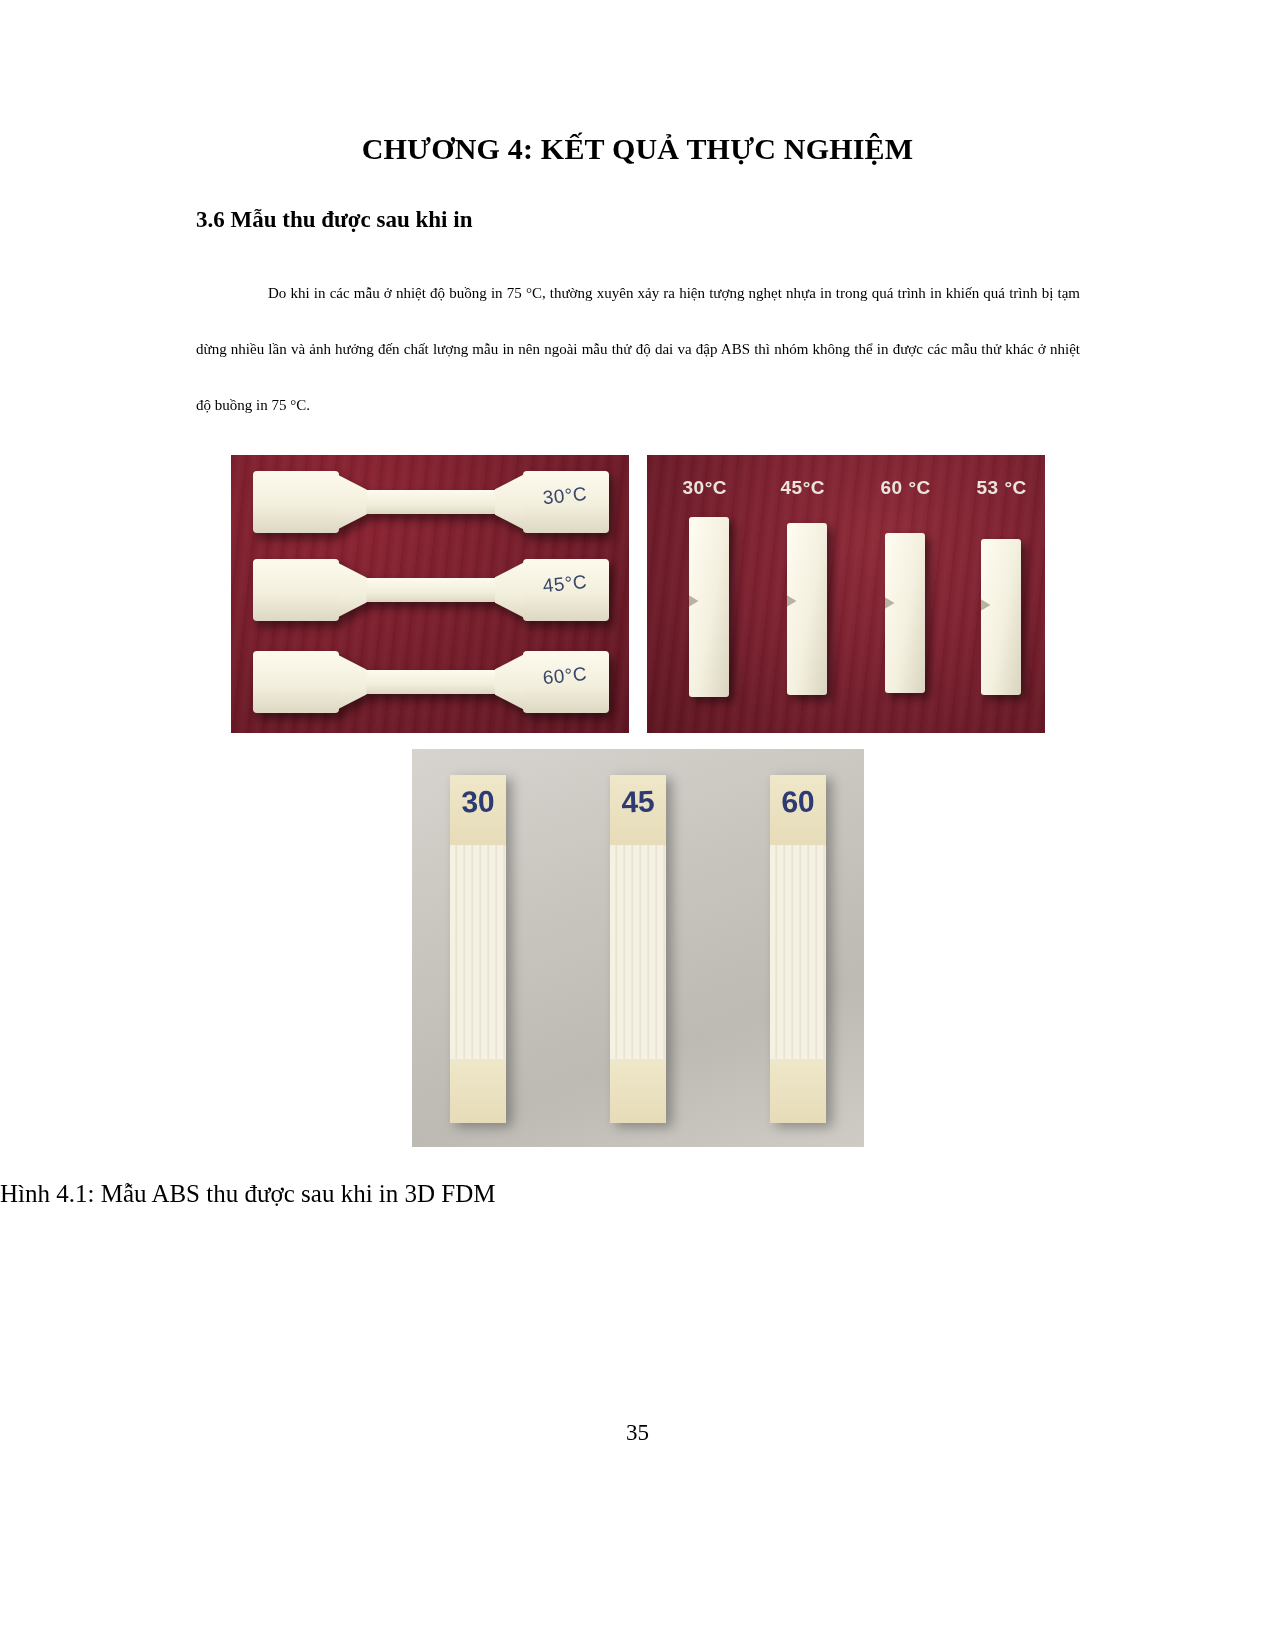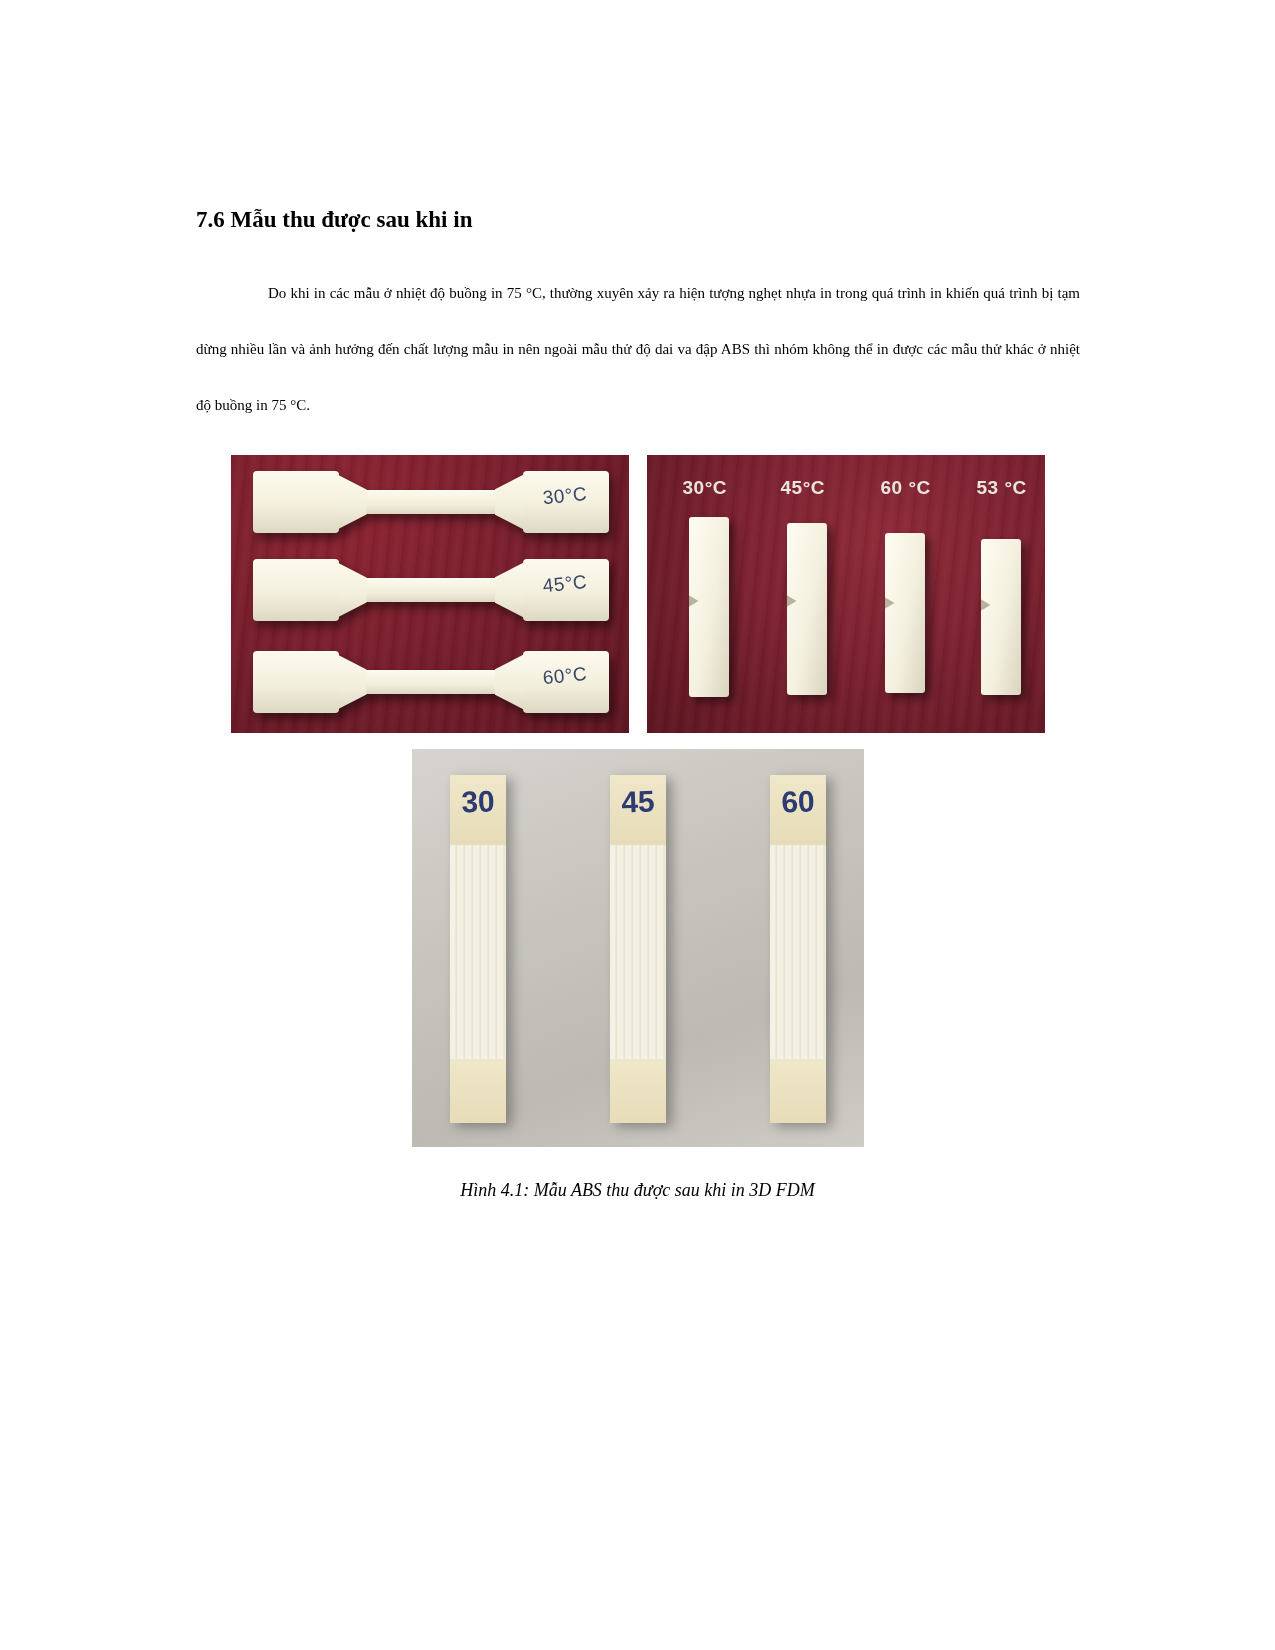--- a/index.html
+++ b/index.html
@@ -192,40 +192,40 @@
     font-size: 30px;
     font-weight: bold;
     color: #2e3a72;
     transform: rotate(-2deg);
   }
   .figure-caption {
     position: absolute;
     top: 1180px;
     left: 0;
     width: 100%;
-    text-align: center;
-    font-size: 18px;
-    font-style: italic;
+    text-align: left;
+    font-size: 25px;
   }
   .page-number {
     position: absolute;
     top: 1420px;
     left: 0;
     width: 100%;
     text-align: center;
     font-size: 23px;
   }
 </style>
 </head>
 <body>
 
 <div class="page">
 
-
-  <div class="section-heading">7.6 Mẫu thu được sau khi in</div>
+  <div class="chapter-title">CHƯƠNG 4: KẾT QUẢ THỰC NGHIỆM</div>
+
+  <div class="section-heading">3.6 Mẫu thu được sau khi in</div>
 
   <div class="body-text">Do khi in các mẫu ở nhiệt độ buồng in 75 °C, thường xuyên xảy ra hiện tượng nghẹt nhựa in trong quá trình in khiến quá trình bị tạm dừng nhiều lần và ảnh hưởng đến chất lượng mẫu in nên ngoài mẫu thử độ dai va đập ABS thì nhóm không thể in được các mẫu thử khác ở nhiệt độ buồng in 75 °C.</div>
 
   <div class="figure-block">
 
     <div class="photo-row">
 
       <div class="photo photo-tensile">
         <div class="wood-grain"></div>
 
@@ -299,14 +299,15 @@
         <div class="stripes"></div>
         <div class="cap bottom"></div>
         <div class="long-label">60</div>
       </div>
     </div>
 
   </div>
 
   <div class="figure-caption">Hình 4.1: Mẫu ABS thu được sau khi in 3D FDM</div>
 
+  <div class="page-number">35</div>
 
 </div>
 
 </body></html>

